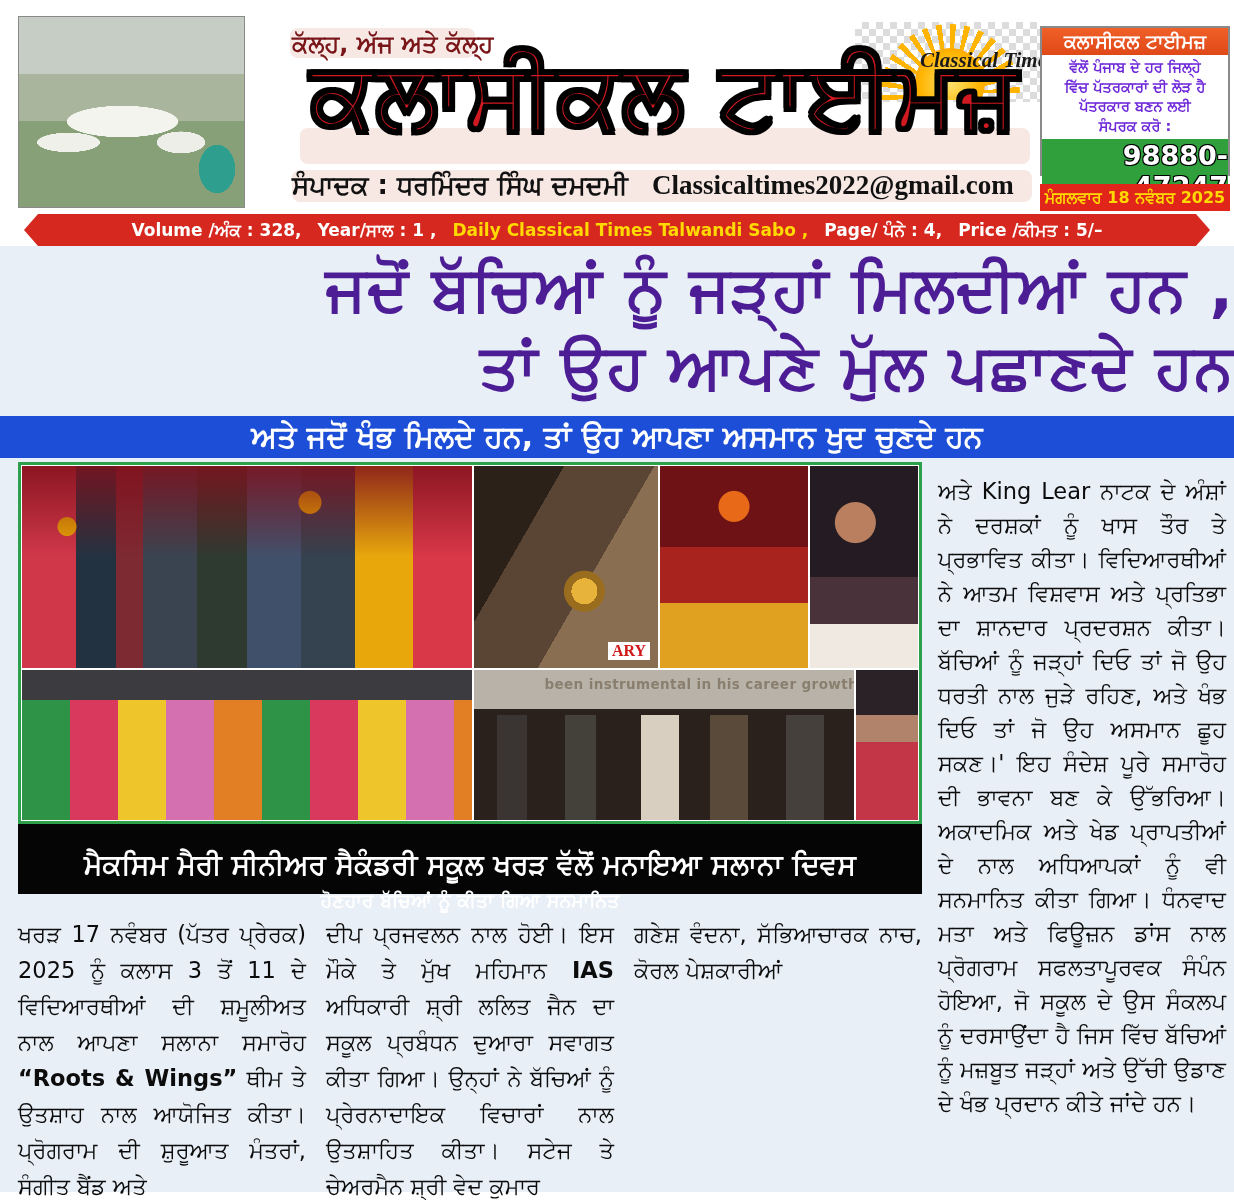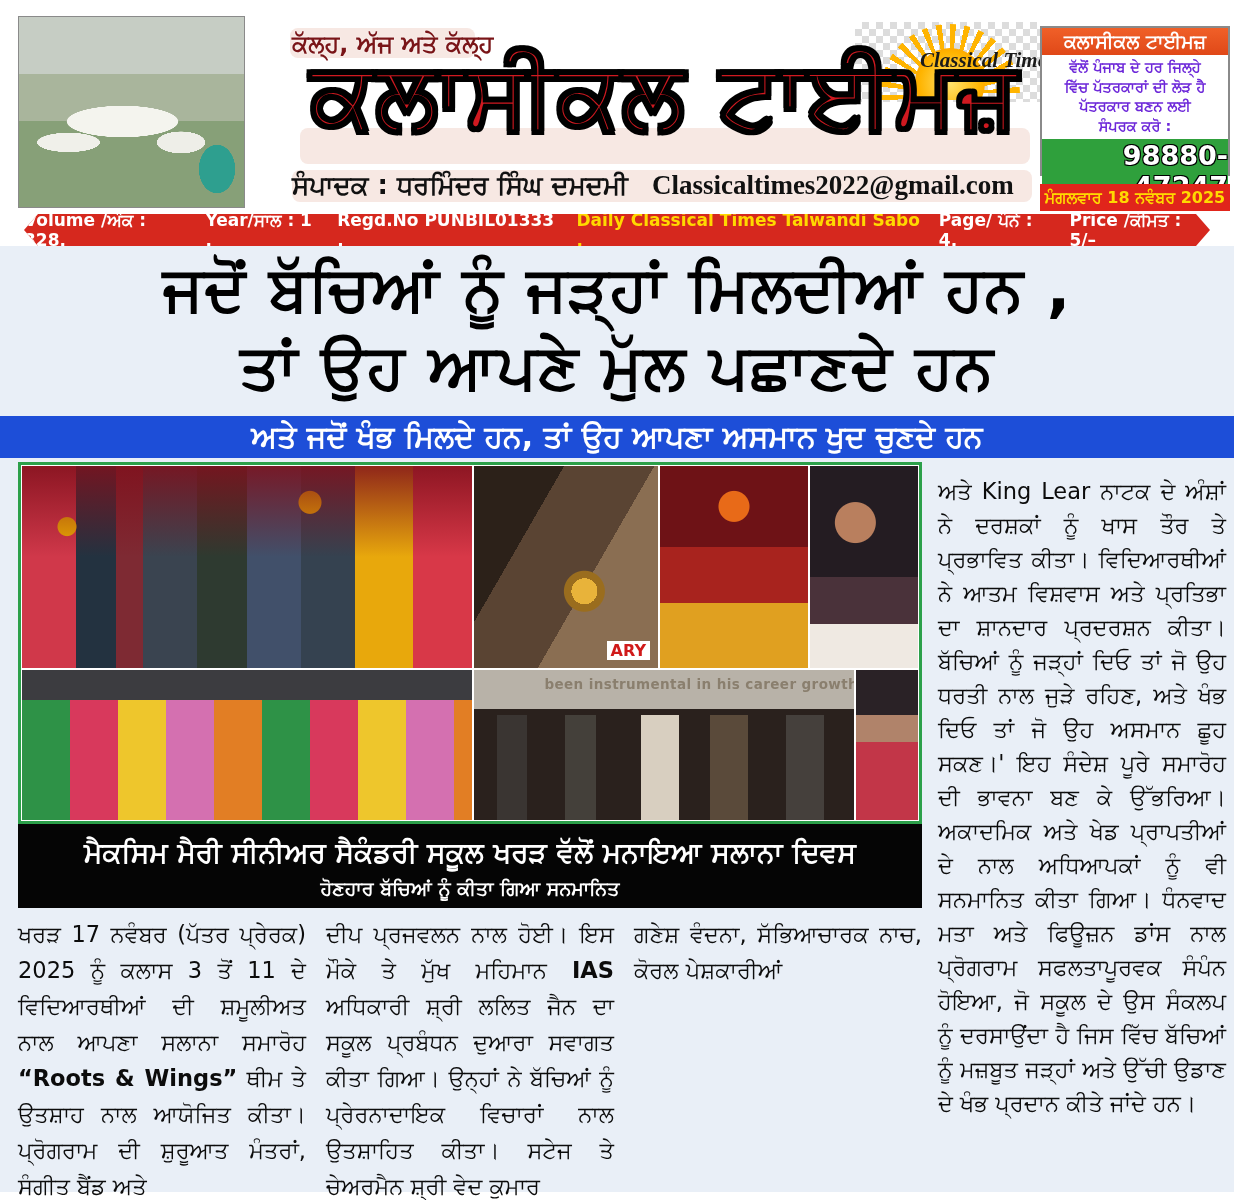--- a/index.html
+++ b/index.html
@@ -48,42 +48,42 @@
             color:#ffd900;font-weight:bold;font-size:16px;display:flex;align-items:center;justify-content:center;}
 
   
   .info-bar{position:absolute;left:24px;top:214px;width:1186px;height:32px;background:#d6281e;
             clip-path:polygon(14px 0,calc(100% - 14px) 0,100% 50%,calc(100% - 14px) 100%,14px 100%,0 50%);
             display:flex;align-items:center;justify-content:center;gap:16px;
             font-size:17px;font-weight:bold;color:#ffffff;}
   .info-bar .yellow{color:#ffd900;}
 
   
-  .headline{position:absolute;left:0;top:250px;width:1234px;text-align:center;color:#000000;
+  .headline{position:absolute;left:0;top:250px;width:1234px;text-align:right;color:#4c1d95;
             font-weight:800;font-size:62px;line-height:1.26;letter-spacing:1px;}
   .green-bar{position:absolute;left:0;top:416px;width:1234px;height:42px;background:#1d4ed8;
              color:#ffffff;font-weight:bold;font-size:30px;display:flex;align-items:center;justify-content:center;}
 
   
   .collage{position:absolute;left:18px;top:462px;width:904px;height:362px;border:3px solid #2ca04a;
            box-sizing:border-box;background:#111;}
   .row1{display:flex;height:204px;}
   .row2{display:flex;height:152px;}
   .ph{position:relative;overflow:hidden;border:1px solid #ffffff;box-sizing:border-box;}
   .p1{width:452px;background:
       radial-gradient(circle at 10% 30%, #f0b400 0 9px, rgba(0,0,0,0) 10px),
       radial-gradient(circle at 64% 18%, #f0b400 0 11px, rgba(0,0,0,0) 12px),
       linear-gradient(90deg,#d0384a 0 12%, #233240 12% 21%, #7e2a33 21% 27%, #3a4450 27% 39%,
         #2e3a30 39% 50%, #41506a 50% 62%, #354250 62% 74%, #e8a80c 74% 87%, #d83848 87% 100%),
       #8e1822;}
   .p1::before{content:"";position:absolute;left:0;top:0;width:100%;height:45%;
       background:linear-gradient(180deg,rgba(128,16,28,.85),rgba(128,16,28,0));}
   .p2{width:186px;background:
       radial-gradient(circle at 60% 62%, #e8b33a 0 13px, #9a6d1e 13px 20px, rgba(0,0,0,0) 21px),
-      linear-gradient(120deg,#2c2119 0 30%, #5a4433 30% 60%, #8a6e52 60% 100%);}
+      linear-gradient(120deg,#2c2119 0 30%, #5a4433 30% 60%, #8a6e52 60% 100%); font-family: Liberation Serif, serif;}
   .p3{width:150px;background:
       radial-gradient(circle at 50% 20%, #e86a18 0 15px, rgba(0,0,0,0) 16px),
       linear-gradient(180deg,#6e1216 0 40%, #a8231e 40% 68%, #e0a020 68% 100%);}
   .p4{flex:1;background:
       radial-gradient(circle at 42% 28%, #b97f5e 0 20px, rgba(0,0,0,0) 21px),
       linear-gradient(180deg,#241c22 0 55%, #4a323a 55% 78%, #efe9e2 78% 100%);}
   .p5{width:452px;background:
       linear-gradient(180deg,#3c3c40 0 20%, rgba(0,0,0,0) 20%),
       repeating-linear-gradient(90deg,#2e9247 0 48px, #d8395c 48px 96px, #eec62c 96px 144px,
         #d470b0 144px 192px, #e27e24 192px 240px);}
@@ -93,22 +93,22 @@
       background:linear-gradient(90deg,rgba(0,0,0,0) 0 6%, #3a3532 6% 14%, rgba(0,0,0,0) 14% 24%,
         #44403a 24% 32%, rgba(0,0,0,0) 32% 44%, #d8cfc0 44% 54%, rgba(0,0,0,0) 54% 62%,
         #5a4a3a 62% 72%, rgba(0,0,0,0) 72% 82%, #45403c 82% 92%, rgba(0,0,0,0) 92%);}
   .p7{flex:1;background:linear-gradient(180deg,#2a2226 0 30%, #b0836a 30% 48%, #c23648 48% 100%);}
   .screen-text{position:absolute;left:0;top:6px;width:100%;text-align:center;color:#8a7f6e;
                font-size:13.5px;font-weight:bold;letter-spacing:.4px;padding-left:40px;}
   .sign-chip{position:absolute;left:10px;bottom:8px;background:#ffffff;color:#d01a1a;
              font-weight:800;font-size:16px;padding:0 4px;}
 
   
-  .caption{position:absolute;left:18px;top:824px;width:904px;height:84px;background:#050505;
-           color:#ffffff;text-align:center;box-sizing:border-box;padding-top:12px;}
+  .caption{position:absolute;left:18px;top:824px;width:904px;height:70px;background:#050505;
+           color:#ffffff;text-align:center;box-sizing:border-box;padding-top:24px;}
   .caption .c1{font-size:28px;font-weight:bold;}
   .caption .c2{font-size:19px;font-weight:bold;margin-top:7px;}
 
   
   .columns{position:absolute;left:18px;top:916px;width:904px;display:flex;gap:20px;}
   .col{flex:1;font-size:22.5px;line-height:36px;text-align:justify;color:#0c0c0c;}
   .col b{font-weight:800;}
   .right-col{position:absolute;left:938px;top:474px;width:288px;height:716px;
              font-size:22.5px;line-height:34px;text-align:justify;color:#0c0c0c;}
 </style>
@@ -144,21 +144,20 @@
       <div class="rb-header">ਕਲਾਸੀਕਲ ਟਾਈਮਜ਼</div>
       <div class="rb-body">ਵੱਲੋਂ ਪੰਜਾਬ ਦੇ ਹਰ ਜਿਲ੍ਹੇ ਵਿੱਚ ਪੱਤਰਕਾਰਾਂ ਦੀ ਲੋੜ ਹੈ ਪੱਤਰਕਾਰ ਬਣਨ ਲਈ ਸੰਪਰਕ ਕਰੋ :</div>
       <div class="rb-phone">98880-47247</div>
     </div>
     <div class="date-bar">ਮੰਗਲਵਾਰ 18 ਨਵੰਬਰ 2025</div>
   </div>
 
   <div class="info-bar">
     <span>Volume /ਅੰਕ : 328,</span>
     <span>Year/ਸਾਲ : 1 ,</span>
-    <span>Regd.No PUNBIL01333 ,</span>
     <span class="yellow">Daily Classical Times Talwandi Sabo ,</span>
     <span>Page/ ਪੰਨੇ : 4,</span>
     <span>Price /ਕੀਮਤ : 5/–</span>
   </div>
 
   <div class="headline">
     <div>ਜਦੋਂ ਬੱਚਿਆਂ ਨੂੰ ਜੜ੍ਹਾਂ ਮਿਲਦੀਆਂ ਹਨ ,</div>
     <div>ਤਾਂ ਉਹ ਆਪਣੇ ਮੁੱਲ ਪਛਾਣਦੇ ਹਨ</div>
   </div>
   <div class="green-bar">ਅਤੇ ਜਦੋਂ ਖੰਭ ਮਿਲਦੇ ਹਨ, ਤਾਂ ਉਹ ਆਪਣਾ ਅਸਮਾਨ ਖੁਦ ਚੁਣਦੇ ਹਨ</div>

